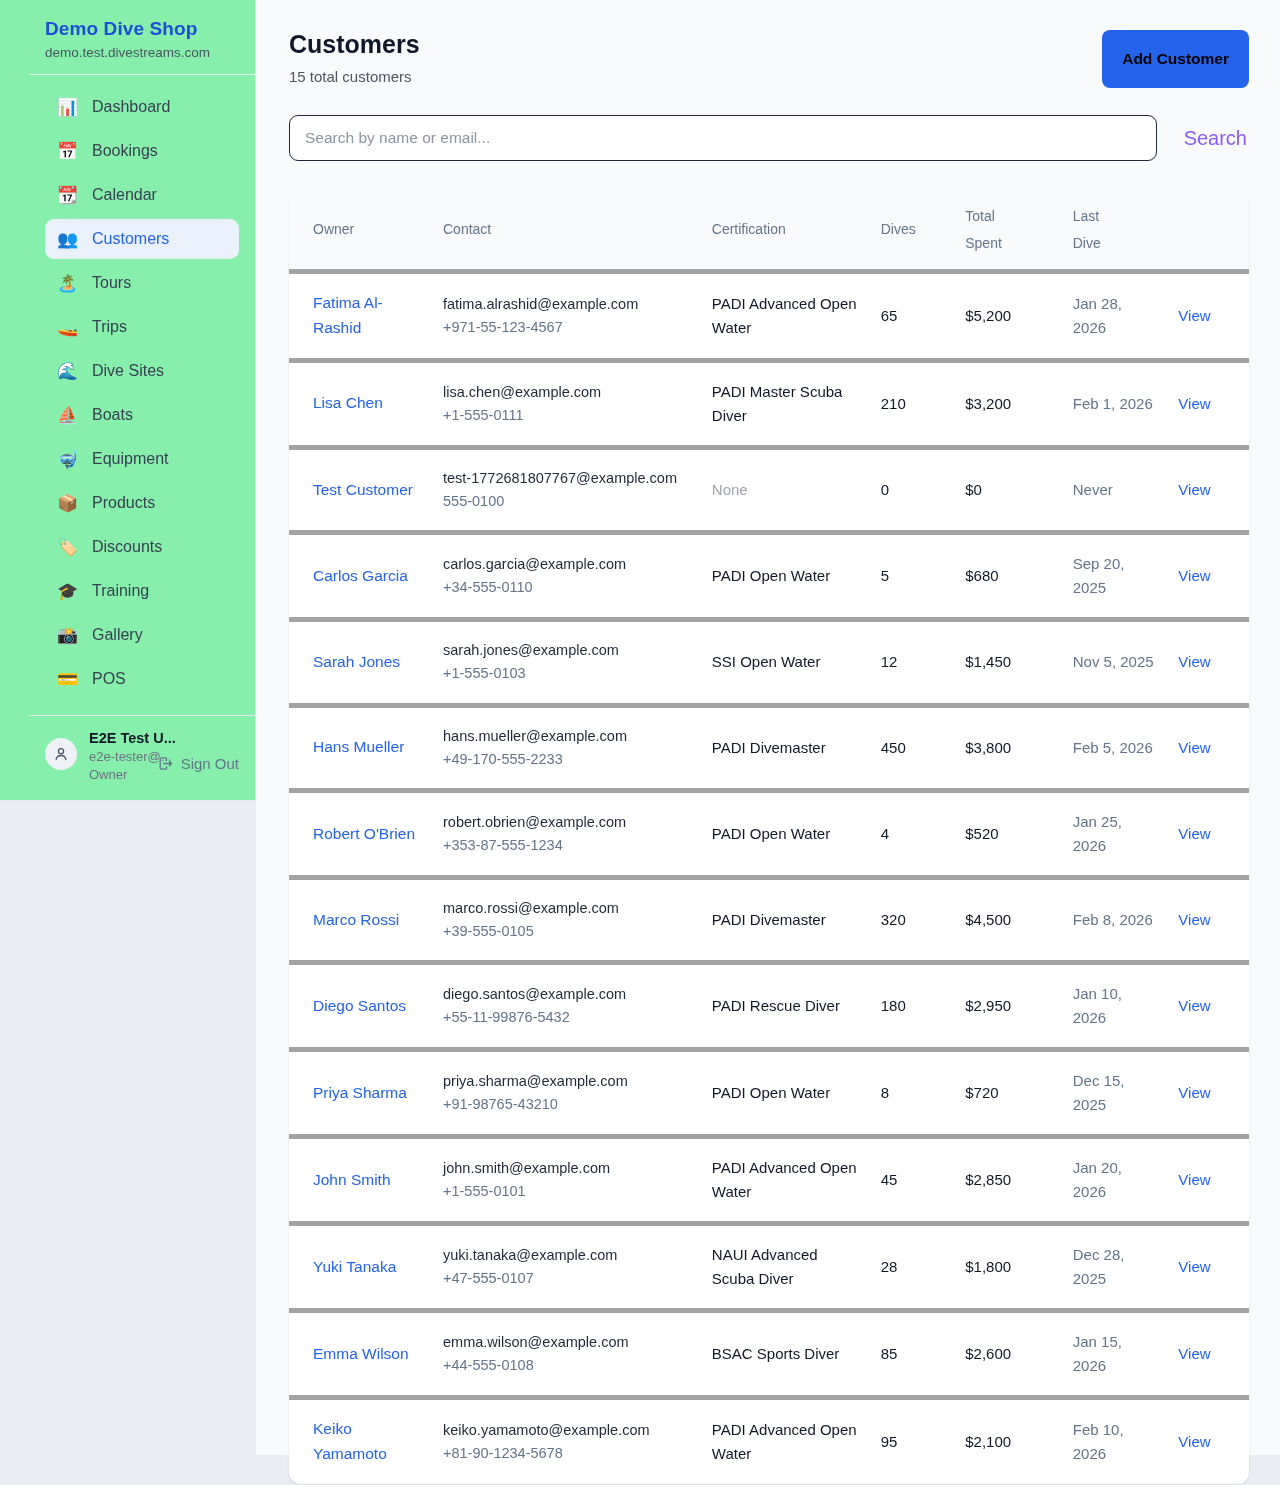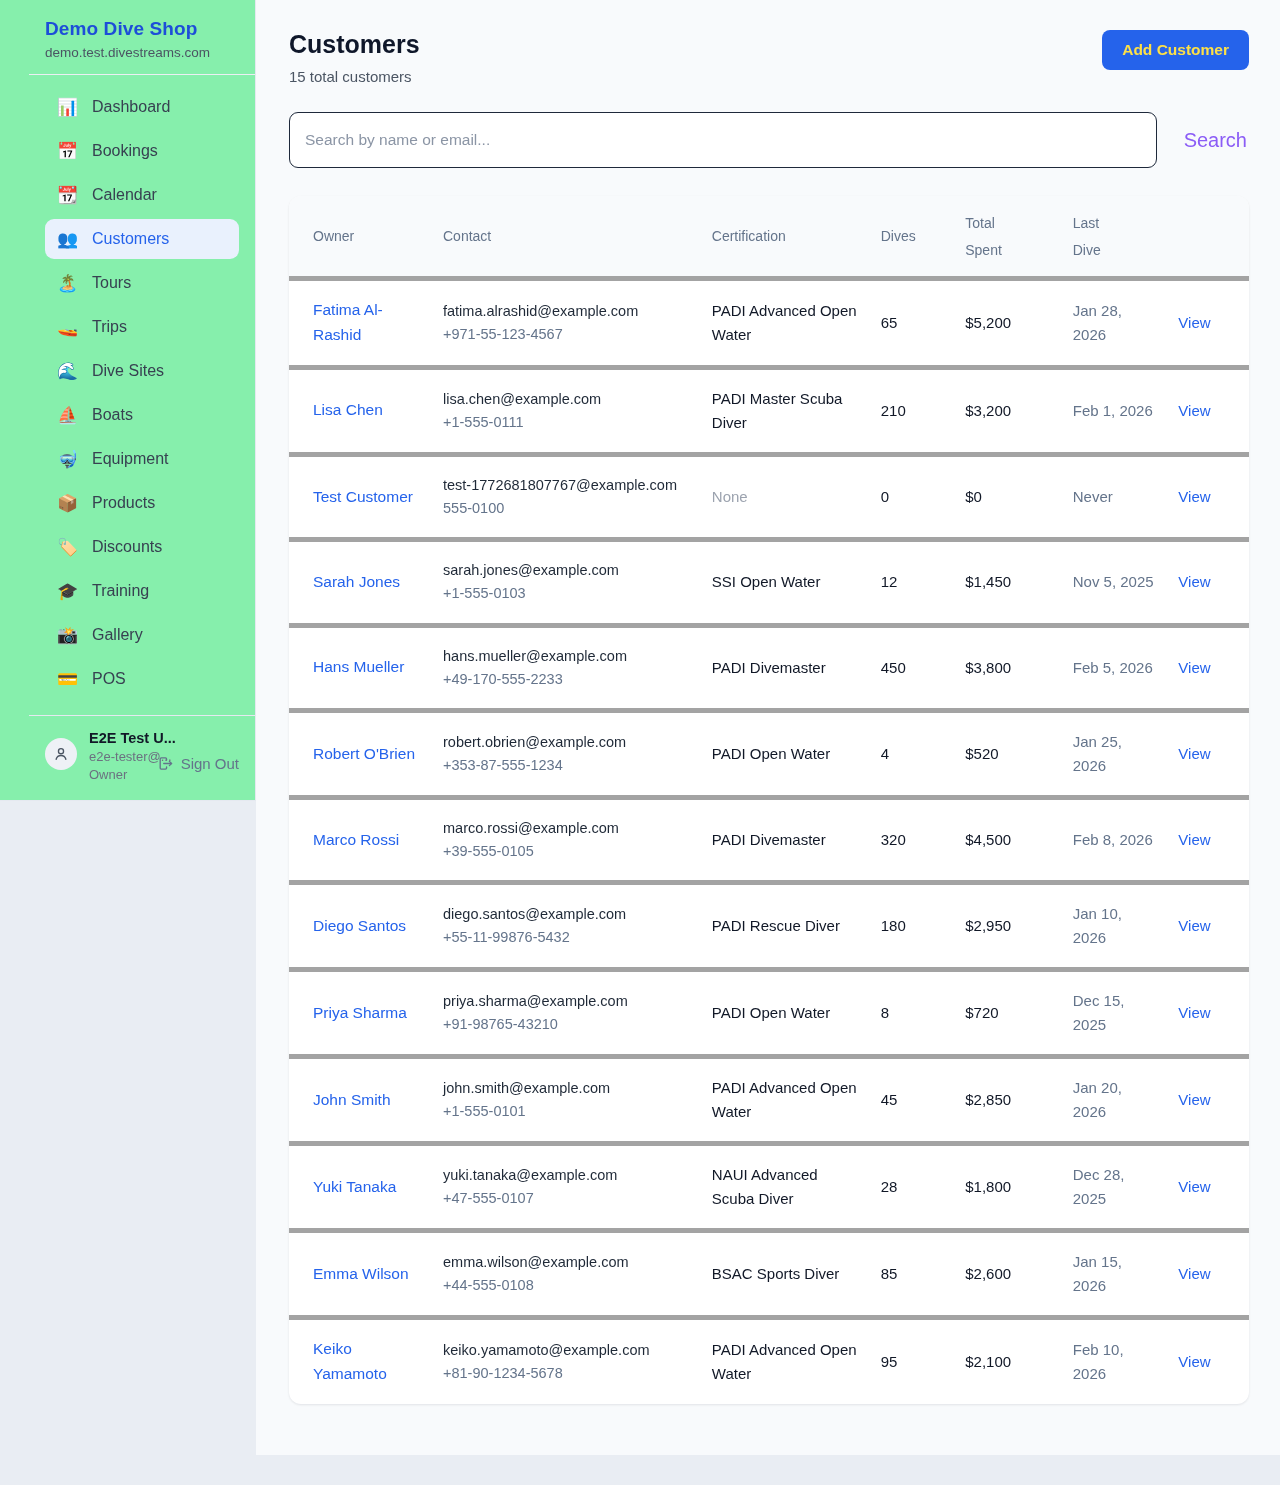--- a/index.html
+++ b/index.html
@@ -45,27 +45,27 @@
   }
   
   .main {
     position:absolute; left:256px; top:0; width:1024px; height:1455px;
     background:#f8fafc; padding:30px 31px 0 33px;
   }
   .main-header { display:flex; justify-content:space-between; align-items:flex-start; }
   .page-title { font-size:25px; font-weight:700; color:#0f172a; }
   .page-subtitle { font-size:15px; color:#4b5563; margin-top:9px; }
   .btn-primary {
-    background:#2563eb; color:#fde047; border:none; border-radius:8px;
-    font-size:15.5px; font-weight:600; padding:11px 20px; cursor:pointer;
+    background:#2563eb; color:#000000; border:none; border-radius:8px;
+    font-size:15.5px; font-weight:600; padding:20px 20px; cursor:pointer;
     font-family:inherit;
   }
   .search-row { display:flex; align-items:center; margin-top:27px; gap:25px; }
   .search-input {
-    flex:1; height:56px; border:1.5px solid #1e293b; border-radius:9px;
+    flex:1; height:46px; border:1.5px solid #1e293b; border-radius:9px;
     padding:0 15px; font-size:15.5px; color:#0f172a; background:#fff;
     font-family:inherit; outline:none;
   }
   .search-input::placeholder { color:#8b95a5; }
   .search-btn {
     background:none; border:none; font-size:20px; color:#8b5cf6; cursor:pointer;
     font-family:inherit; padding:4px 2px;
   }
   
   .card {
@@ -281,20 +281,36 @@
               <div class="cert muted">None</div>
             </td>
             <td><span class="dives">0</span></td>
             <td><span class="spent">$0</span></td>
             <td>
               <div class="last-dive">Never</div>
             </td>
             <td><a class="view-link">View</a></td>
           </tr>
           <tr>
+            <td><a class="name-link">Carlos Garcia</a></td>
+            <td>
+              <div class="contact-email">carlos.garcia@example.com</div>
+              <div class="contact-phone">+34-555-0110</div>
+            </td>
+            <td>
+              <div class="cert">PADI Open Water</div>
+            </td>
+            <td><span class="dives">5</span></td>
+            <td><span class="spent">$680</span></td>
+            <td>
+              <div class="last-dive">Sep 20, 2025</div>
+            </td>
+            <td><a class="view-link">View</a></td>
+          </tr>
+          <tr>
             <td><a class="name-link">Sarah Jones</a></td>
             <td>
               <div class="contact-email">sarah.jones@example.com</div>
               <div class="contact-phone">+1-555-0103</div>
             </td>
             <td>
               <div class="cert">SSI Open Water</div>
             </td>
             <td><span class="dives">12</span></td>
             <td><span class="spent">$1,450</span></td>

